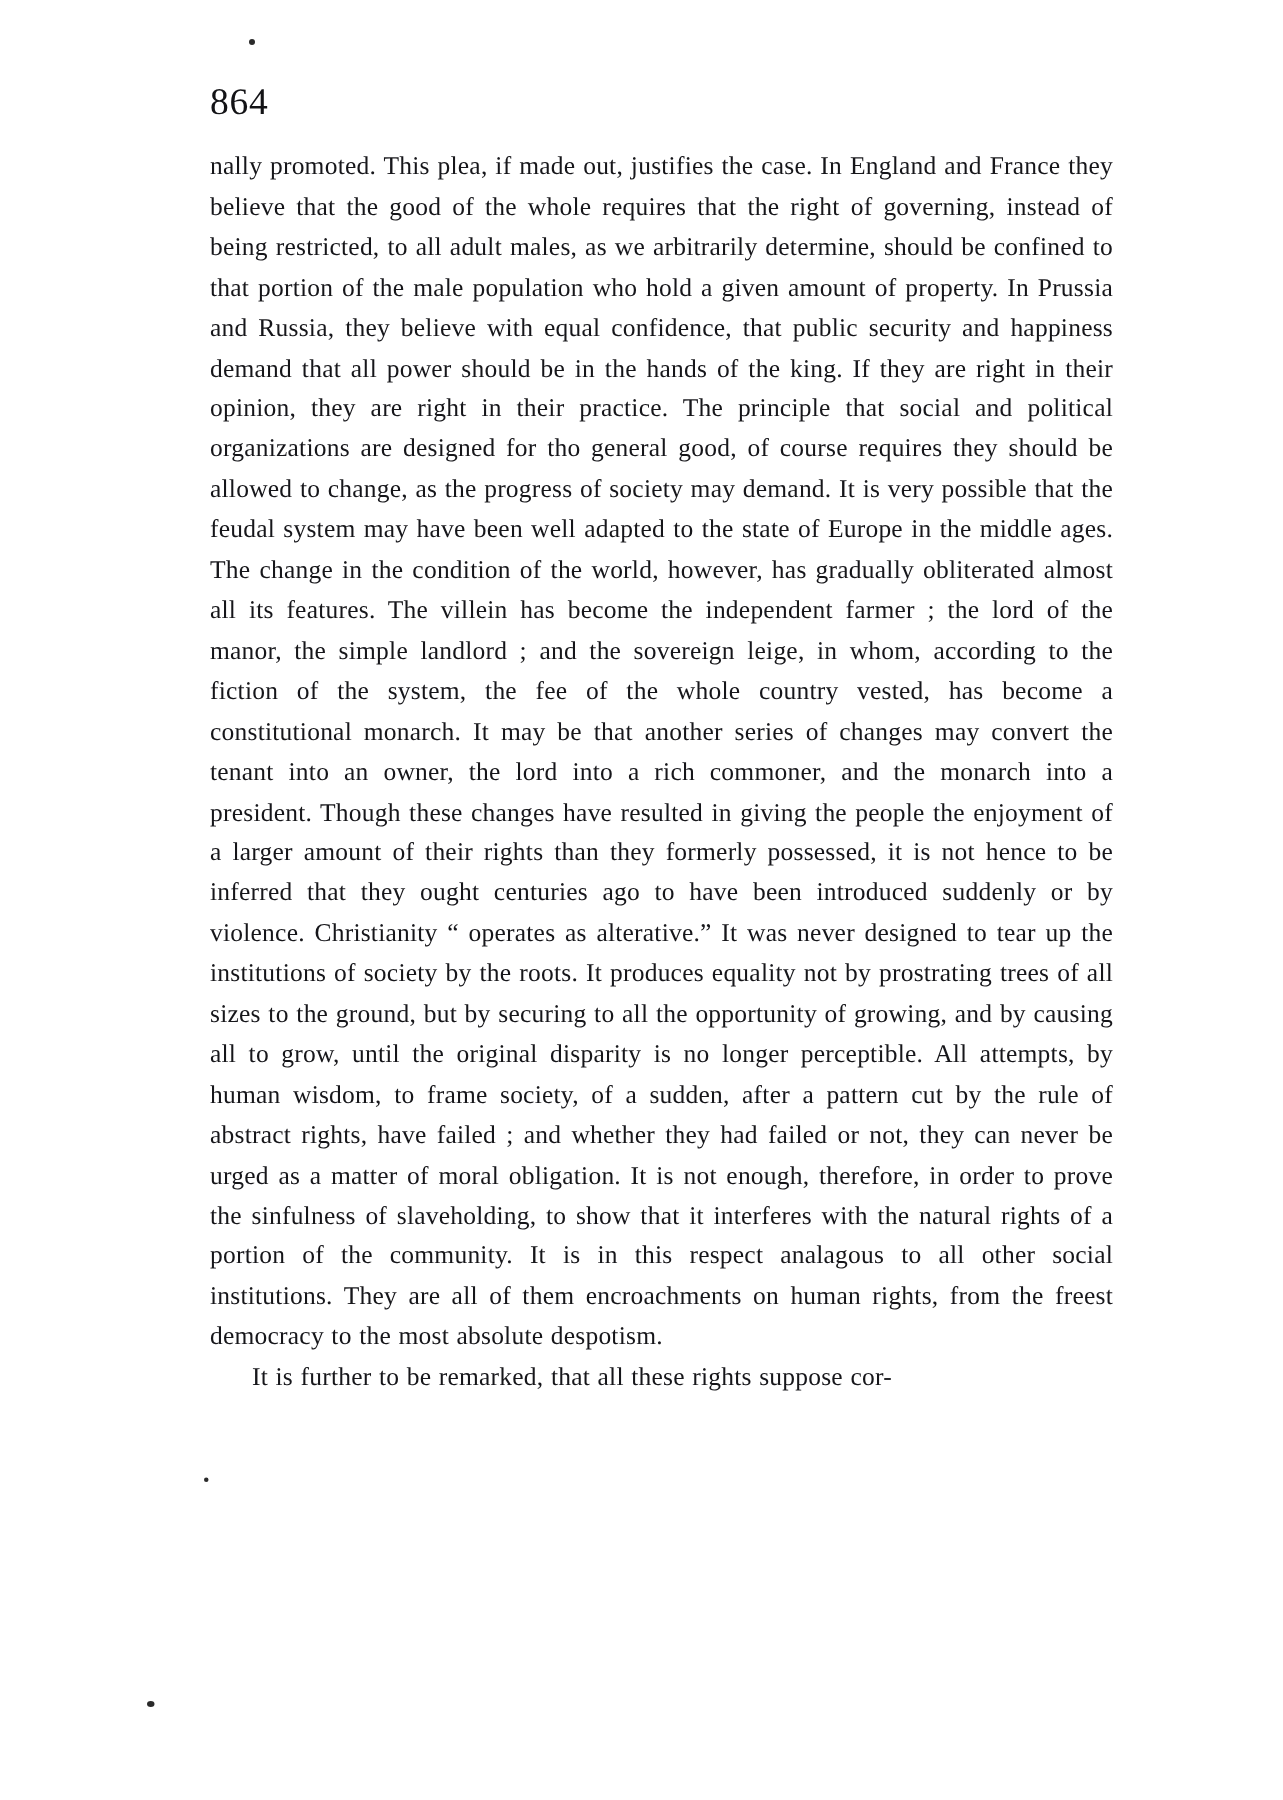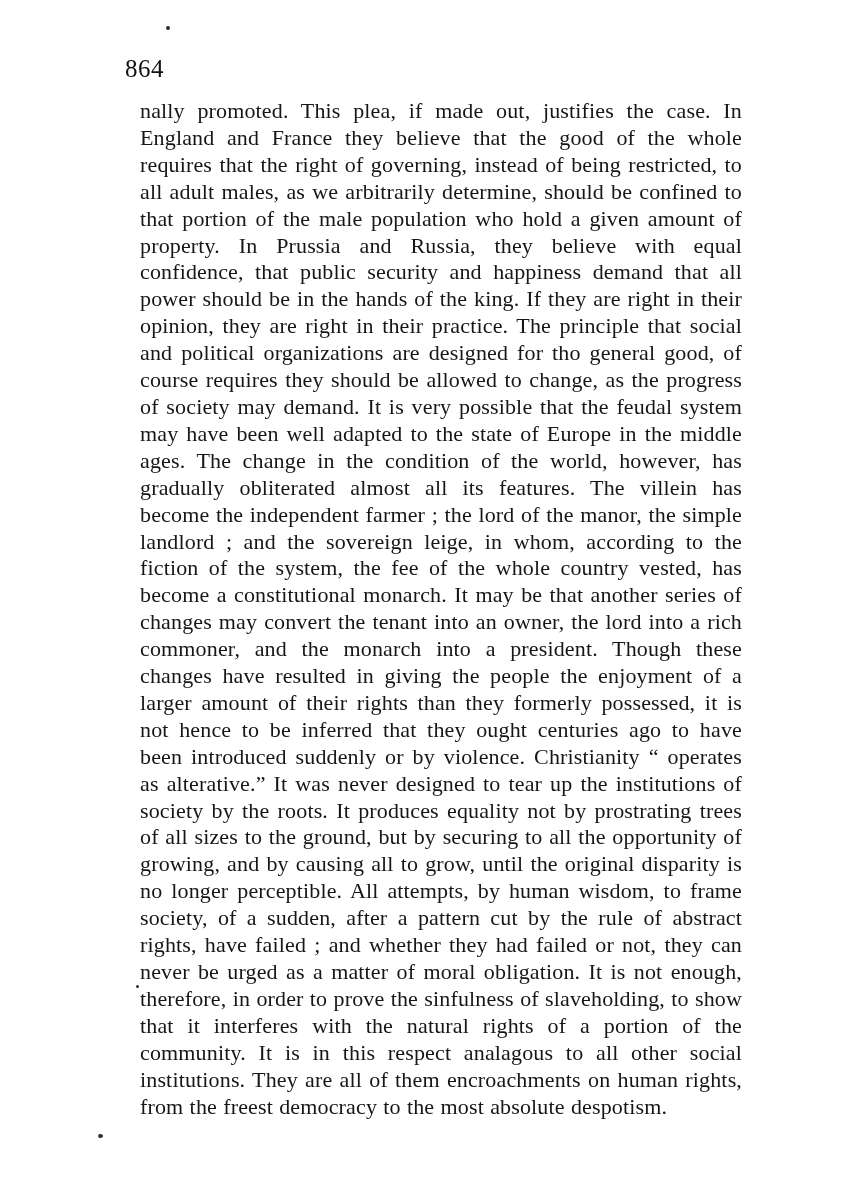--- a/index.html
+++ b/index.html
@@ -40,21 +40,21 @@
     height: 4px;
   }
   .speck-mid {
     left: 136px;
     top: 985px;
     width: 3px;
     height: 3px;
   }
   header.running-head {
     position: absolute;
-    left: 125px;
+    left: 140px;
     top: 55px;
     width: 605px;
     display: flex;
     align-items: center;
   }
   .folio {
     font-size: 25px;
     letter-spacing: 0.5px;
     color: #131316;
   }
@@ -63,21 +63,21 @@
     font-size: 20px;
     letter-spacing: 3.4px;
     word-spacing: 5px;
     color: #131316;
   }
   .body-text {
     position: absolute;
     left: 140px;
     top: 98px;
     width: 602px;
-    font-size: 22px;
+    font-size: 17px;
     line-height: 26.9px;
     text-align: justify;
     text-justify: inter-word;
     color: #16161a;
   }
   .body-text p {
     margin: 0;
   }
   .body-text p.indent {
     text-indent: 28px;
@@ -99,15 +99,16 @@
   <div class="speck speck-top"></div>
   <div class="speck speck-mid"></div>
   <div class="speck speck-bottom"></div>
 
   <header class="running-head">
     <span class="folio">864</span>
   </header>
 
   <article class="body-text">
     <p class="cont">nally promoted. This plea, if made out, justifies the case. In England and France they believe that the good of the whole requires that the right of governing, instead of being restricted, to all adult males, as we arbitrarily determine, should be confined to that portion of the male population who hold a given amount of property. In Prussia and Russia, they believe with equal confidence, that public security and happiness demand that all power should be in the hands of the king. If they are right in their opinion, they are right in their practice. The principle that social and political organizations are designed for tho general good, of course requires they should be allowed to change, as the progress of society may demand. It is very possible that the feudal system may have been well adapted to the state of Europe in the middle ages. The change in the condition of the world, however, has gradually obliterated almost all its features. The villein has become the independent farmer ; the lord of the manor, the simple landlord ; and the sovereign leige, in whom, according to the fiction of the system, the fee of the whole country vested, has become a constitutional monarch. It may be that another series of changes may convert the tenant into an owner, the lord into a rich commoner, and the monarch into a president. Though these changes have resulted in giving the people the enjoyment of a larger amount of their rights than they formerly possessed, it is not hence to be inferred that they ought centuries ago to have been introduced suddenly or by violence. Christianity “ operates as alterative.” It was never designed to tear up the institutions of society by the roots. It produces equality not by prostrating trees of all sizes to the ground, but by securing to all the opportunity of growing, and by causing all to grow, until the original disparity is no longer perceptible. All attempts, by human wisdom, to frame society, of a sudden, after a pattern cut by the rule of abstract rights, have failed ; and whether they had failed or not, they can never be urged as a matter of moral obligation. It is not enough, therefore, in order to prove the sinfulness of slaveholding, to show that it interferes with the natural rights of a portion of the community. It is in this respect analagous to all other social institutions. They are all of them encroachments on human rights, from the freest democracy to the most absolute despotism.</p>
+    <p class="indent">It is further to be remarked, that all these rights suppose cor-</p>
   </article>
 
 </div>
 
 </body></html>

